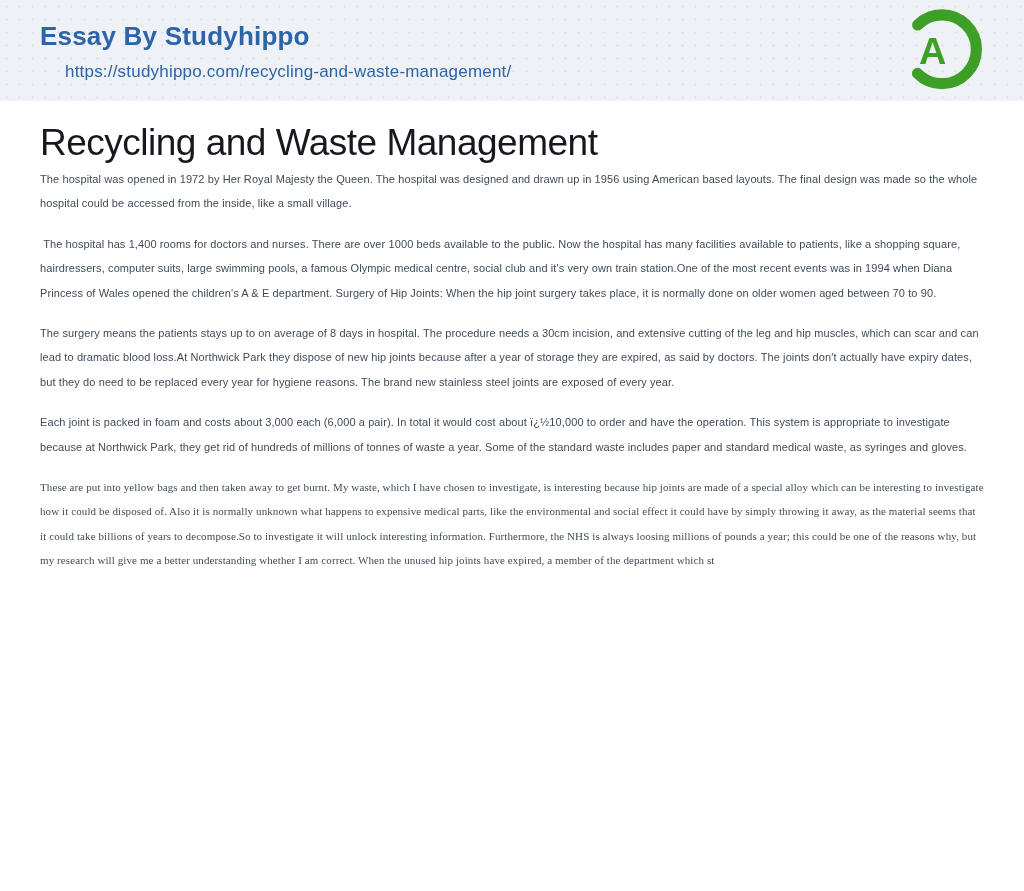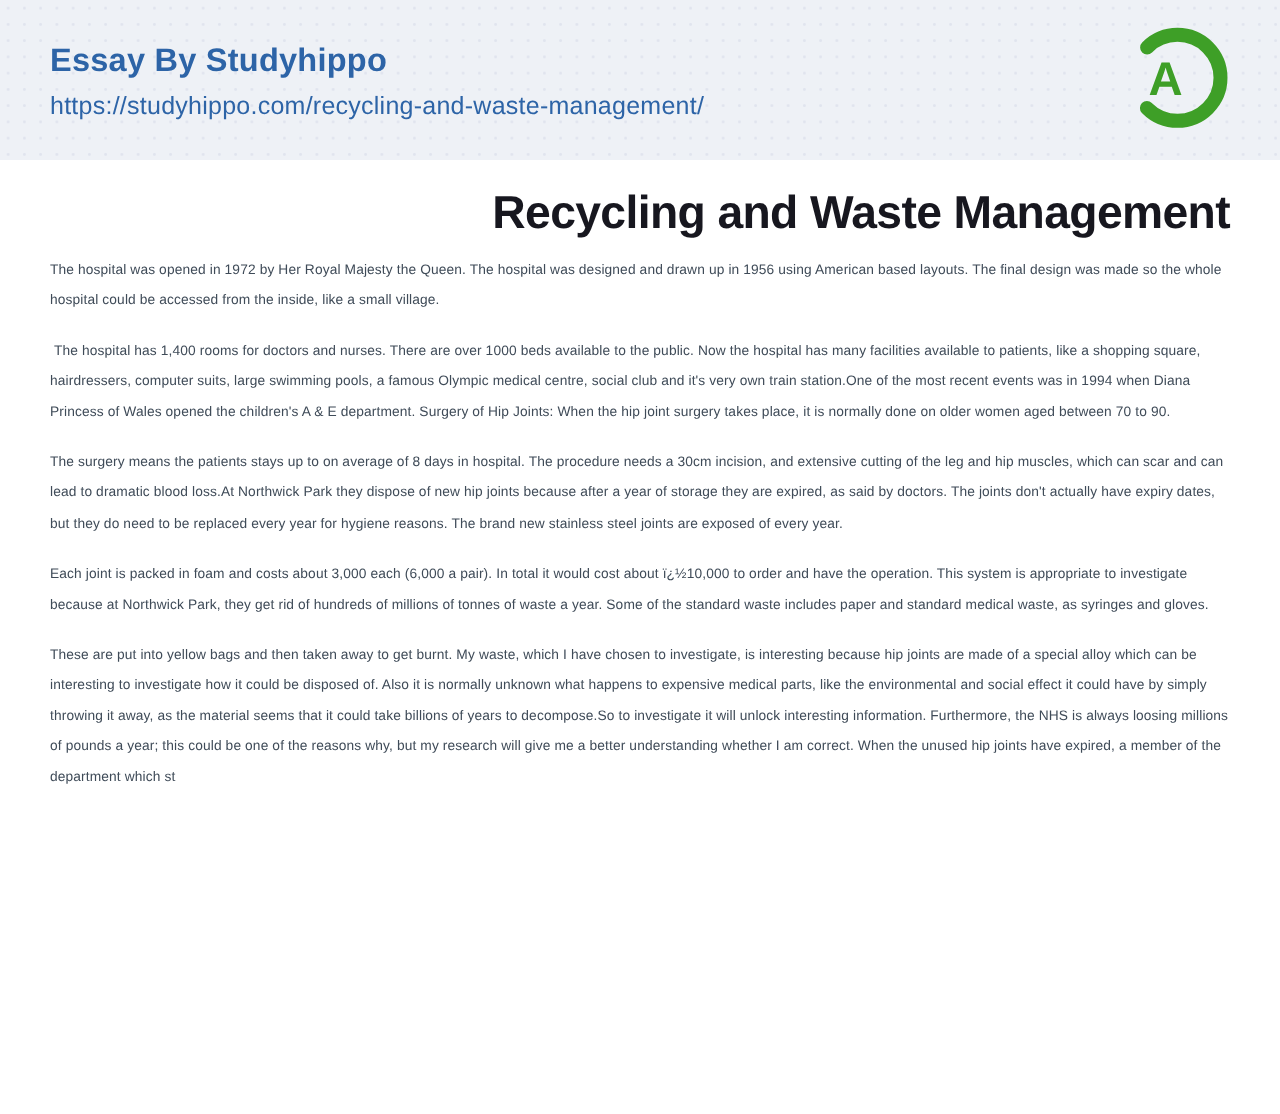--- a/index.html
+++ b/index.html
@@ -14,67 +14,67 @@
   * { margin: 0; padding: 0; box-sizing: border-box; }
   html, body {
     width: 1024px;
     background: var(--page-bg);
     font-family: "Liberation Sans", "DejaVu Sans", sans-serif;
   }
   body { min-height: 891px; }
 
   
   .site-header {
-    height: 128px;
+    height: 101px;
     background-color: var(--header-bg);
     background-image: radial-gradient(var(--header-dot) 1px, transparent 1.2px);
     background-size: 13px 13px;
     display: flex;
     align-items: center;
     justify-content: space-between;
     padding: 0 39px 0 40px;
   }
   .header-text { display: flex; flex-direction: column; gap: 10px; padding-top: 2px; }
   .site-title {
     color: var(--accent-blue);
     font-size: 26px;
     font-weight: 700;
     letter-spacing: 0.2px;
   }
   .site-url {
     color: var(--accent-blue);
-    font-size: 20px;
+    font-size: 17px;
     font-weight: 400;
     text-decoration: none;
     letter-spacing: 0.2px;
+    margin-left: 25px;
   }
   .logo { width: 86px; height: 90px; display: block; }
 
   
   .article {
     padding: 21px 40px 40px 40px;
   }
   .article-title {
     color: var(--title-color);
     font-size: 37px;
-    font-weight: 700;
+    font-weight: 400;
     letter-spacing: -0.5px;
-    margin-bottom: 13px;
-    text-align: right;
+    margin-bottom: 3px;
   }
   .essay-paragraph {
     color: var(--body-text);
     font-size: 11px;
     line-height: 24.4px;
     margin-bottom: 16px;
     max-width: 946px;
     white-space: pre-wrap;
     letter-spacing: 0.1px;
   }
-  .essay-paragraph:last-child { margin-bottom: 0; }
+  .essay-paragraph:last-child { margin-bottom: 0; font-family: Liberation Serif, serif; }
 </style>
 </head>
 <body>
 
 <header class="site-header">
   <div class="header-text">
     <div class="site-title">Essay By Studyhippo</div>
     <a class="site-url" href="#">https://studyhippo.com/recycling-and-waste-management/</a>
   </div>
   <svg class="logo" viewBox="0 0 100 100" aria-hidden="true">

